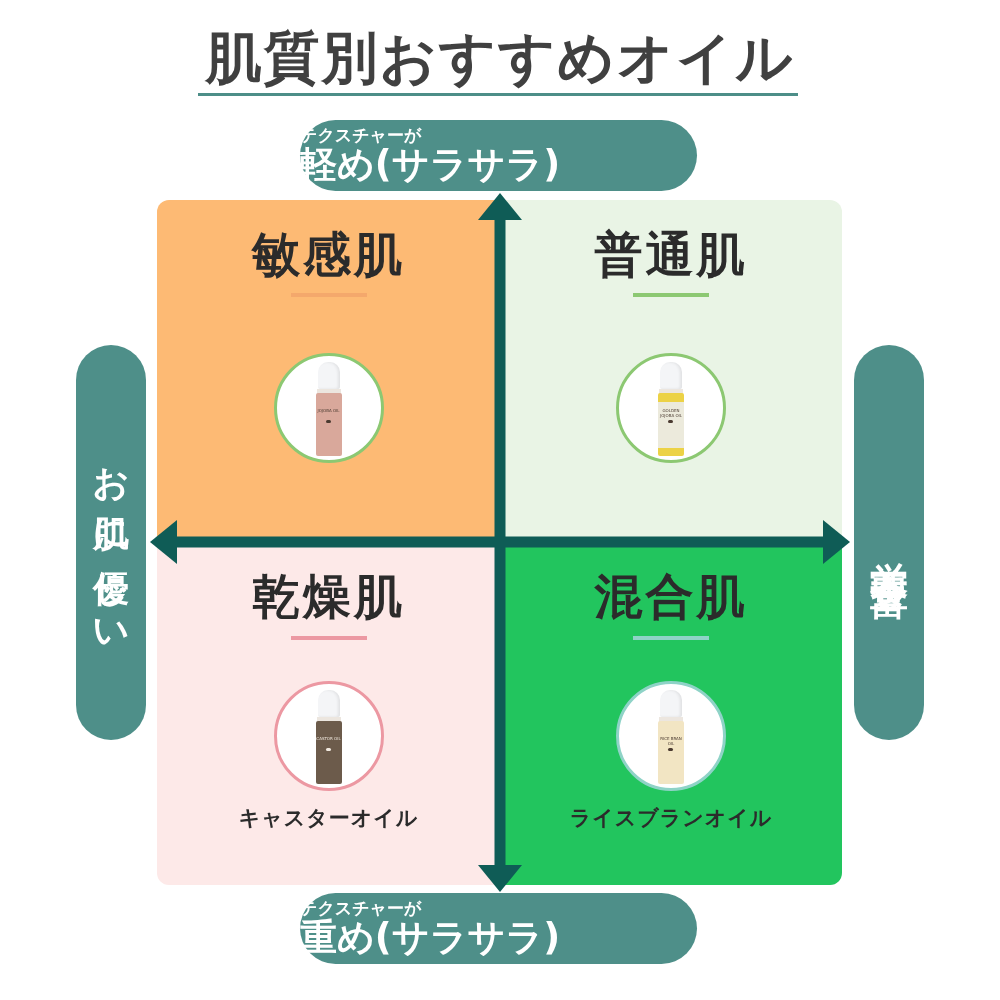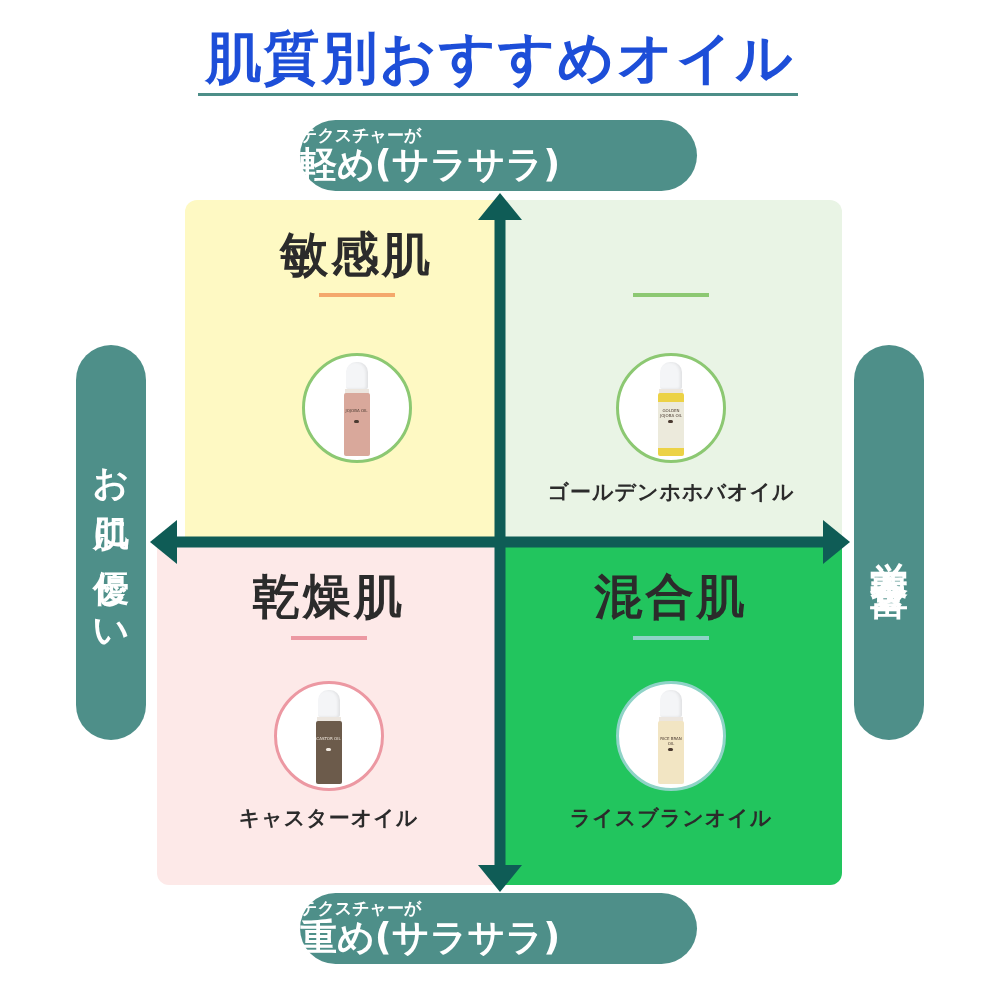--- a/index.html
+++ b/index.html
@@ -2,21 +2,21 @@
 <html><head>
 <meta charset="utf-8">
 <style>
   html, body { margin: 0; padding: 0; background: #ffffff; }
   body { width: 1000px; height: 1000px; position: relative; overflow: hidden;
          font-family: "DejaVu Sans", "Liberation Sans", sans-serif; }
   .abs { position: absolute; }
 
   
   .title { left: 0; top: 22px; width: 1000px; text-align: center; font-size: 56px; font-weight: bold;
-           letter-spacing: 2px; color: #1d4ed8; line-height: 72px; }
+           letter-spacing: 2px; color: #404040; line-height: 72px; }
   .title-rule { left: 198px; top: 93px; width: 600px; height: 3px; background: #4d8e88; }
 
   
   .pill-h { left: 300px; width: 397px; height: 71px; border-radius: 36px; background: #4e8f89;
             color: #fff; text-align: left; }
   .pill-h .l1 { display: block; font-size: 17px; line-height: 20px; margin-top: 5px; font-weight: bold; }
   .pill-h .l2 { display: block; font-size: 37px; line-height: 40px; font-weight: bold; }
   .pill-top { top: 120px; }
   .pill-bottom { top: 893px; }
 
@@ -78,47 +78,47 @@
 </div>
 
 <div class="abs pill-v pill-left">
   <span class="vtext">お肌に優しい</span>
 </div>
 
 <div class="abs pill-v pill-right">
   <span class="vtext">栄養豊富</span>
 </div>
 
-<div class="abs quad q-tl q-top" style="background: #fef9c3; margin-left: 28px;">
+<div class="abs quad q-tl q-top" style="background: #fdba74;">
   <div class="q-heading">敏感肌</div>
   <div class="q-rule" style="background: rgb(244, 168, 108);"></div>
   <div class="q-circle" style="border-color: rgb(140, 200, 114);">
     <div class="bottle">
       <div class="cap"></div>
       <div class="neck"></div>
       <div class="body" style="background: rgb(217, 168, 155);"></div>
       <div class="blabel">JOJOBA OIL</div>
       <div class="blabel-dot"></div>
     </div>
   </div>
 </div>
 
 <div class="abs quad q-tr q-top" style="background: rgb(233, 244, 229);">
+  <div class="q-heading">普通肌</div>
   <div class="q-rule" style="background: rgb(140, 200, 114);"></div>
   <div class="q-circle" style="border-color: rgb(140, 200, 114);">
     <div class="bottle">
       <div class="cap"></div>
       <div class="neck"></div>
       <div class="body" style="background: rgb(236, 210, 70);"></div>
       <div class="tr-inlay"></div>
       <div class="blabel">GOLDEN JOJOBA OIL</div>
       <div class="blabel-dot"></div>
     </div>
   </div>
-  <div class="q-label">ゴールデンホホバオイル</div>
 </div>
 
 <div class="abs quad q-bl q-bot" style="background: rgb(253, 233, 232);">
   <div class="q-heading">乾燥肌</div>
   <div class="q-rule" style="background: rgb(236, 152, 162);"></div>
   <div class="q-circle" style="border-color: rgb(236, 152, 162);">
     <div class="bottle">
       <div class="cap"></div>
       <div class="neck"></div>
       <div class="body" style="background: rgb(108, 91, 75);"></div>

